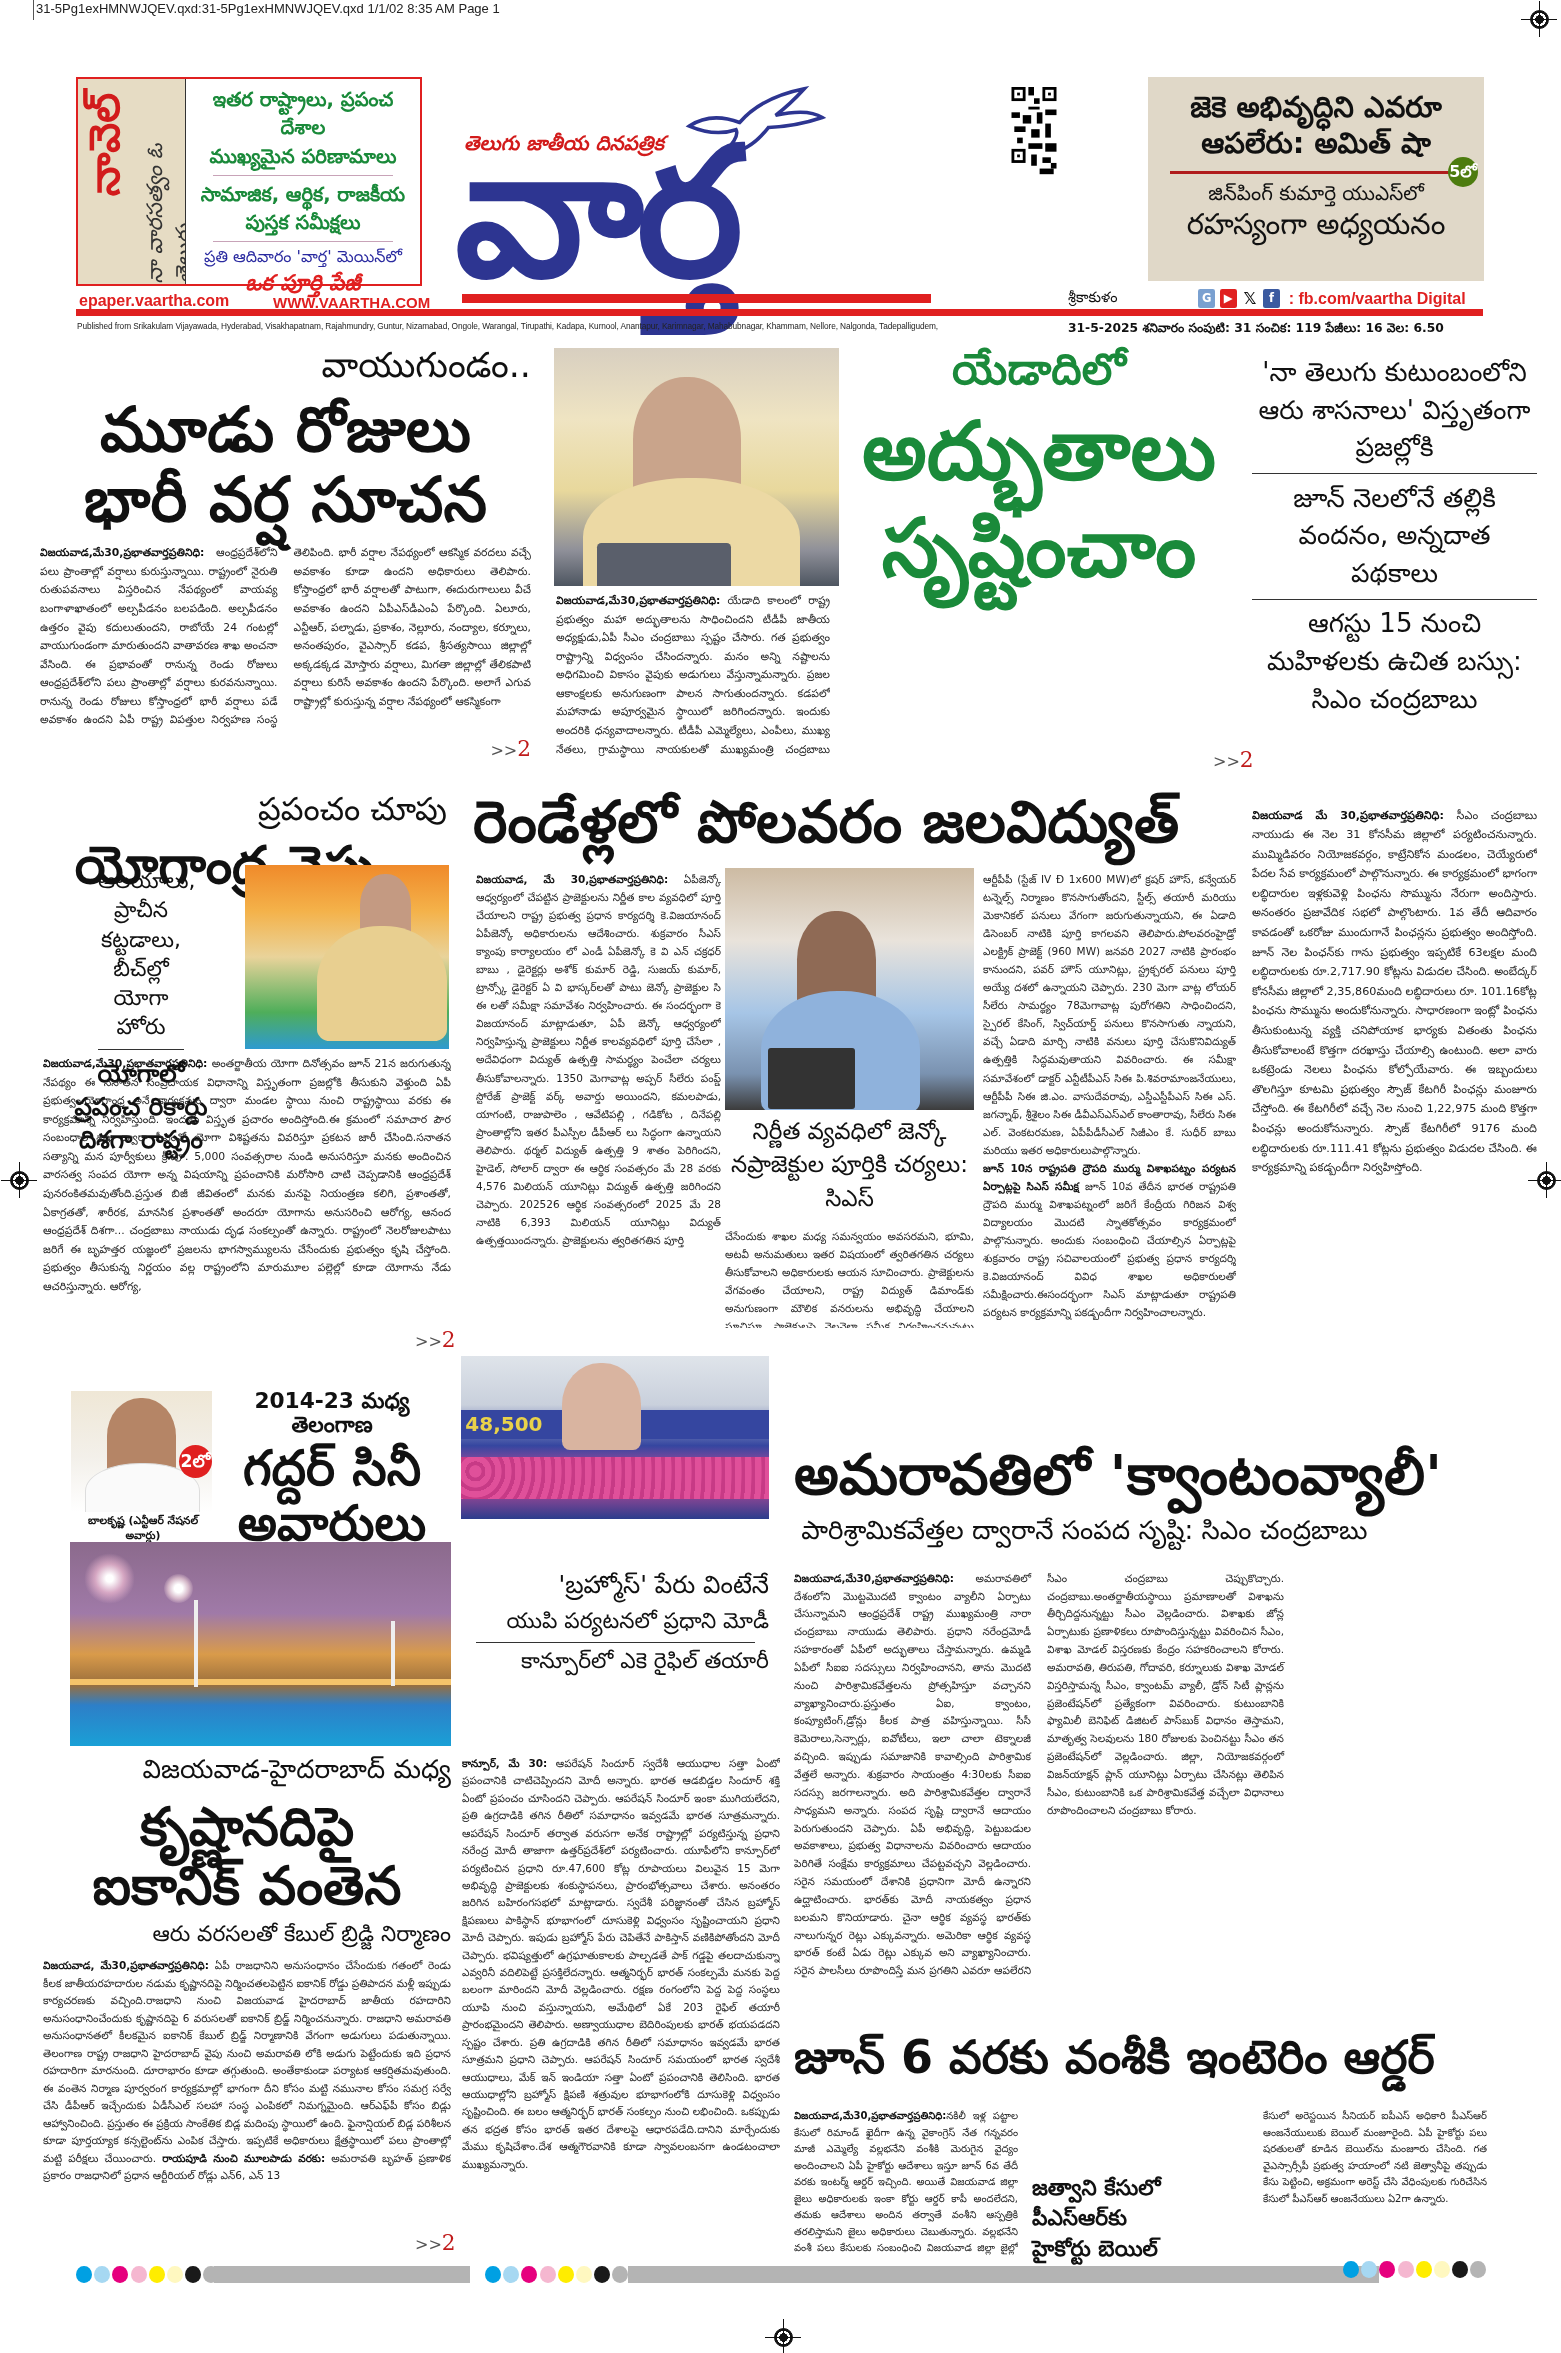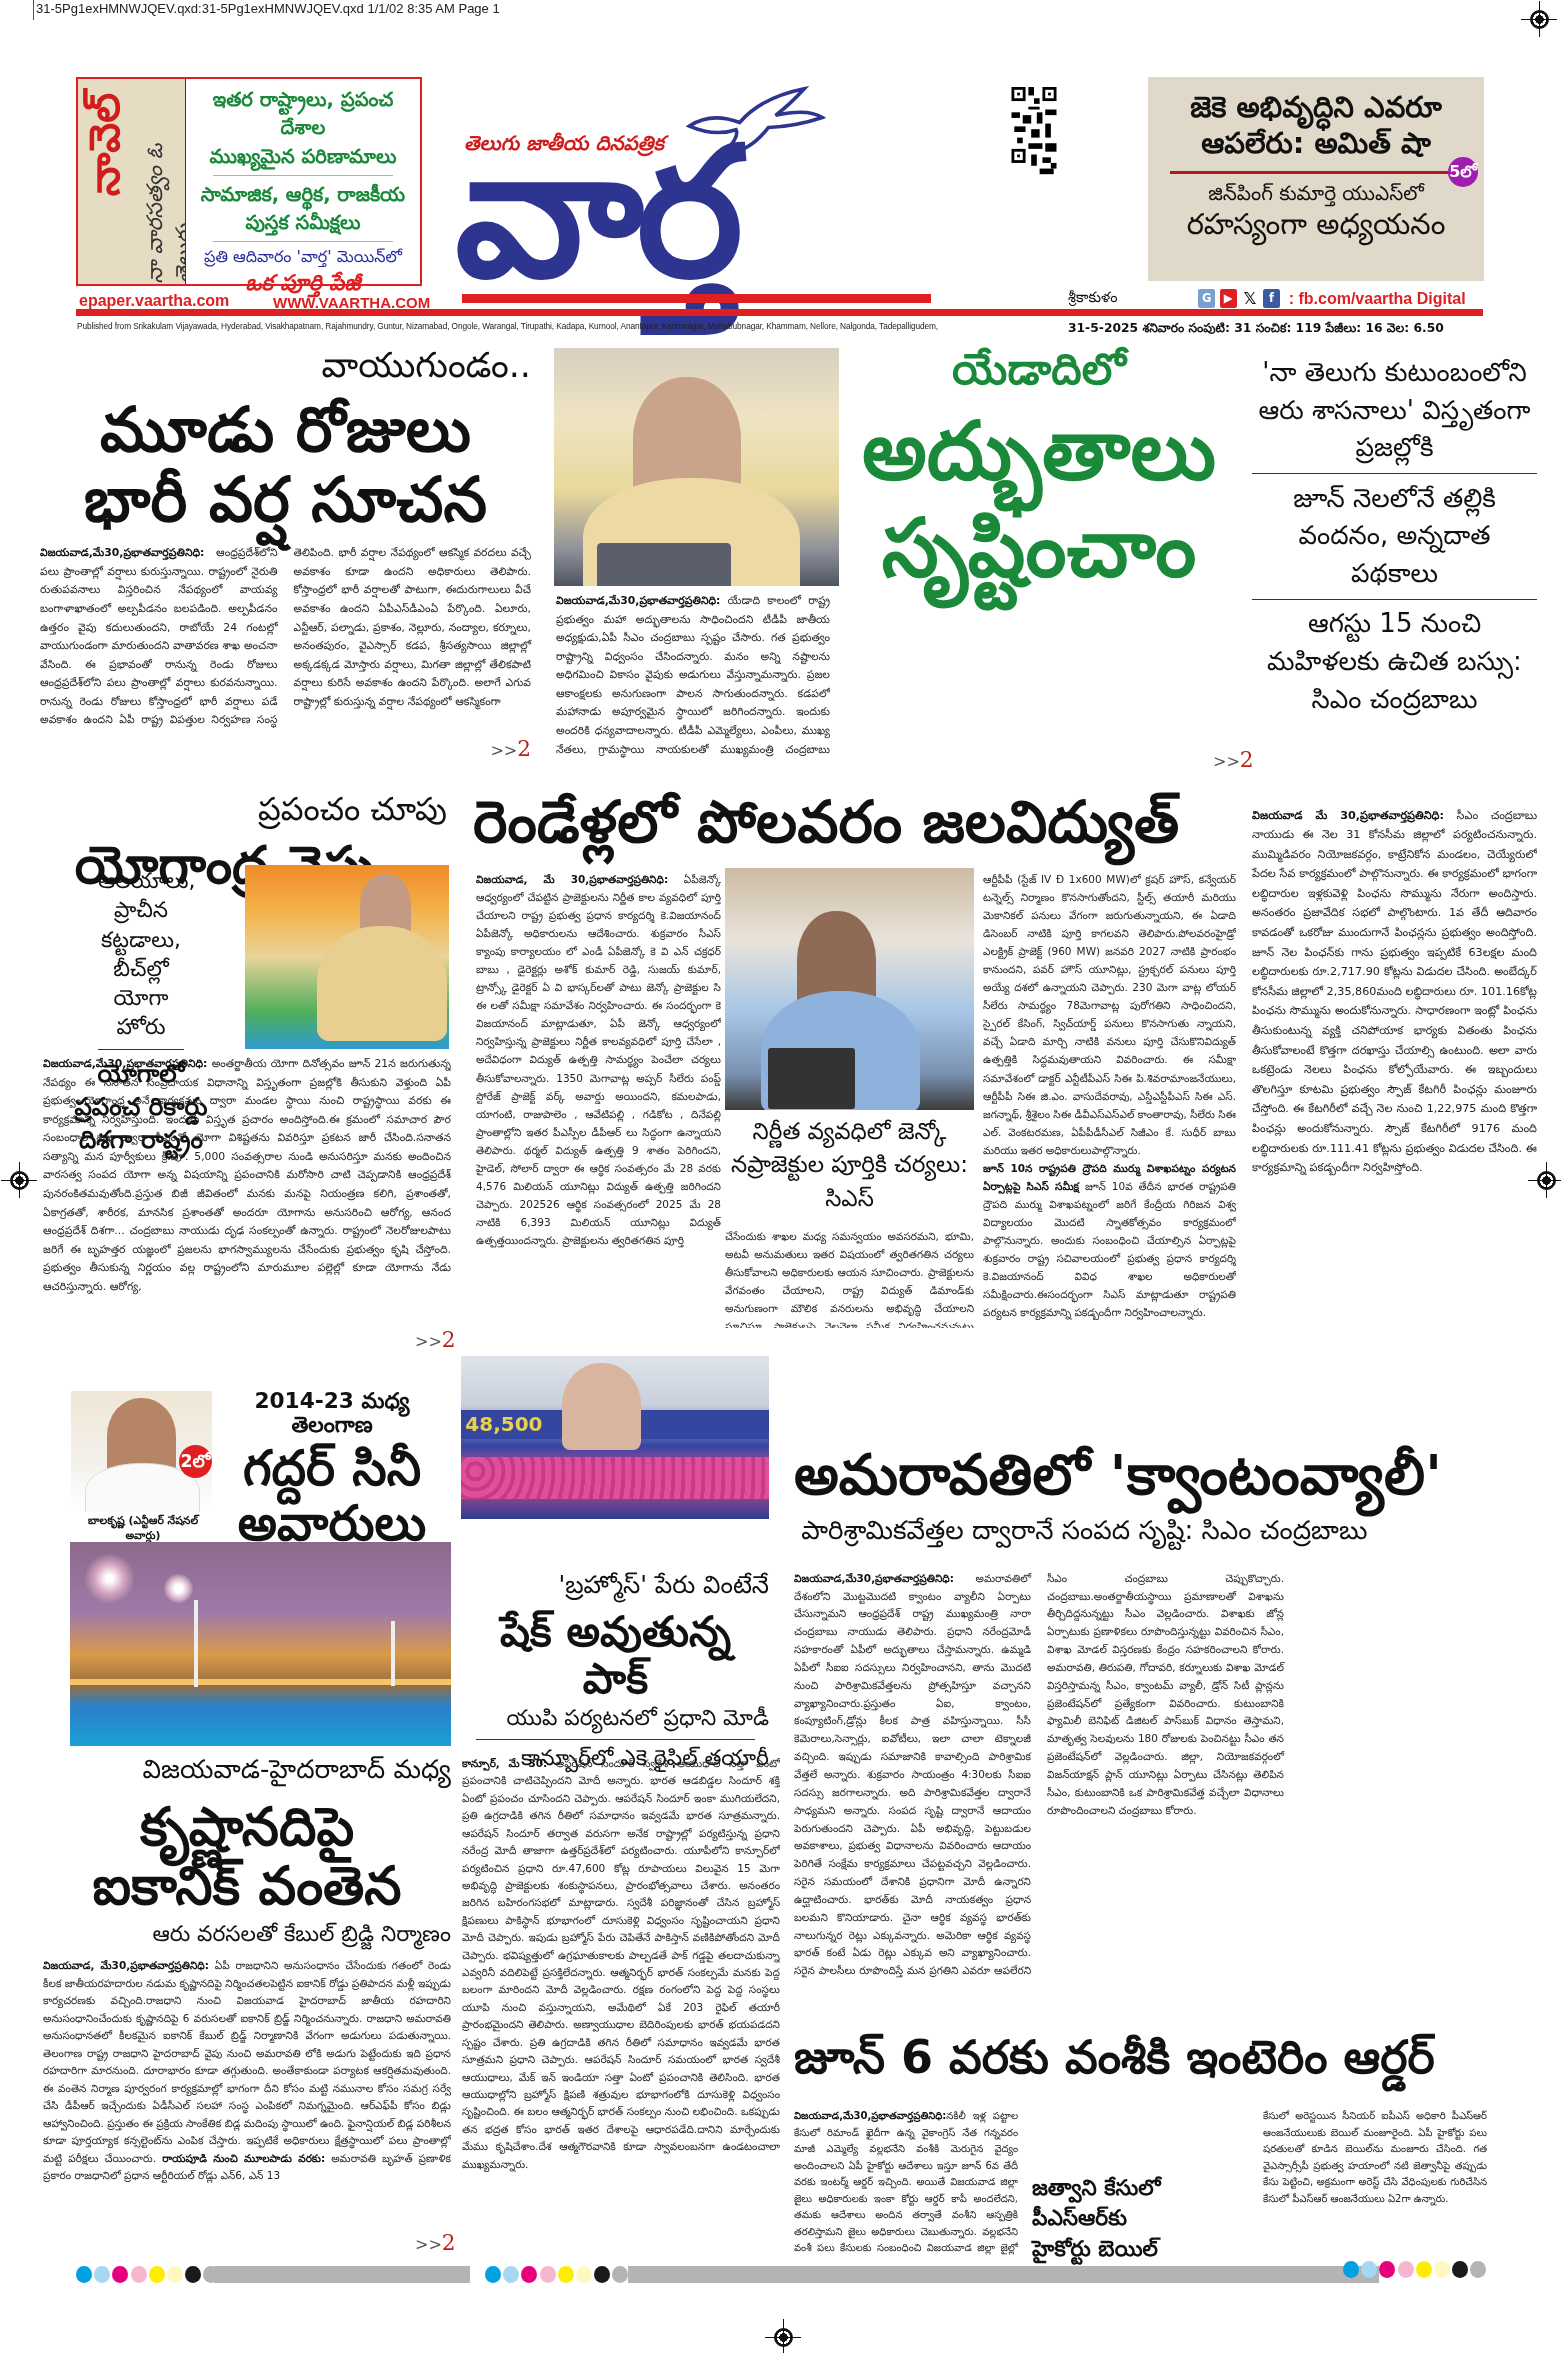--- a/index.html
+++ b/index.html
@@ -29,21 +29,21 @@
   .tagline { left: 464px; top: 131px; color: #d21b1b; font-size: 20px; font-style: italic; font-weight: bold; }
   .dove { left: 682px; top: 83px; width: 144px; height: 79px; }
   .logo-text { left: 455px; top: 123px; font-size: 180px; font-weight: bold; color: #2d3591; letter-spacing: -7.2px; line-height: 1; }
   .logo-red { left: 462px; top: 294px; width: 469px; height: 8.7px; background: #e02020; }
   .qr { left: 1011px; top: 87px; width: 46px; height: 90px; }
 
   
   .teaser { left: 1148px; top: 77px; width: 336px; height: 204px; background: #e0d8c8; padding: 11.5px 14.4px; text-align: center; }
   .teaser .h1 { font-size: 29px; font-weight: bold; line-height: 1.25; color: #111; }
   .teaser .rule { height: 2.9px; background: #b01c1c; margin: 10px 19px 5.8px 7.2px; position: relative; }
-  .teaser .badge { position: absolute; right: -27.4px; top: -14.4px; width: 30px; height: 30px; border-radius: 50%; background: #a21caf; color: #fff; font-weight: bold; font-size: 16px; line-height: 30px; text-align: center; }
+  .teaser .badge { position: absolute; right: -27.4px; top: -14.4px; width: 30px; height: 30px; border-radius: 50%; background: #4d7c0f; color: #fff; font-weight: bold; font-size: 16px; line-height: 30px; text-align: center; }
   .teaser .h2 { font-size: 20px; line-height: 1.3; }
   .teaser .h3 { font-size: 29px; line-height: 1.25; }
   .place { left: 1068px; top: 289px; font-size: 14.4px; color: #111; }
   .social { left: 1198px; top: 289px; display: flex; gap: 4.3px; align-items: center; }
   .soc { width: 17.3px; height: 19px; border-radius: 2.2px; display: inline-block; text-align: center; font-size: 11.5px; line-height: 19px; font-weight: bold; color: #fff; }
   .fb-url { color: #e02020; font-family: "Liberation Sans", sans-serif; font-weight: bold; font-size: 16px; margin-left: 4.3px; }
 
   .redbar { left: 76px; top: 309px; width: 1407px; height: 7.2px; background: #e02020; }
   .pubfrom { left: 77px; top: 321px; font-family: "Liberation Sans", sans-serif; font-size: 8.3px; color: #222; white-space: nowrap; letter-spacing: -0.1px; }
   .dateline { left: 1068px; top: 321px; font-size: 12.3px; font-weight: bold; color: #111; }
@@ -267,21 +267,20 @@
 <div class="abs jump" style="left:415px; top:2230px;"><span>&gt;&gt;</span><span style="color:#c01a1a;font-size:21.7px;">2</span></div>
 
 <div class="abs photo ph-modi" style="left:461px; top:1356px; width:308px; height:163px;">
   <div style="position:absolute; left:0; top:54px; width:308px; height:29px; background:#3546a0;"></div>
   <div style="position:absolute; left:4.3px; top:56px; color:#e9d24a; font-weight:bold; font-size:20px;">48,500</div>
   <div class="person" style="left:101px; top:7.2px; width:79px; height:87px; background:#d9b4a0;"></div>
   <div style="position:absolute; left:0; top:101px; width:308px; height:42px; background:repeating-radial-gradient(circle at 14.4px 14.4px,#e0509a 0 5.8px,#c73a86 6.5px 10px);"></div>
 </div>
 <div class="abs" style="left:462px; top:1570px; width:307px;">
   <div class="kicker" style="font-size:24.5px;">'బ్రహ్మోస్' పేరు వింటేనే</div>
-  <div class="hd" style="font-size:42px; margin-top:2.9px;">షేక్ అవుతున్న పాక్</div>
   <div class="kicker" style="font-size:21.7px; margin-top:2.9px;">యుపి పర్యటనలో ప్రధాని మోడీ</div>
   <div class="rule-h" style="margin:4.3px 14.4px 4.3px 14.4px; height:1.1px;"></div>
   <div class="kicker" style="font-size:21.7px;">కాన్పూర్‌లో ఎకె రైఫిల్ తయారీ</div>
 </div>
 <div class="abs body" style="left:462px; top:1755px; width:318px; height:498px; overflow:hidden; font-size:10.5px; line-height:1.66;">
   <b>కాన్పూర్, మే 30:</b><span> ఆపరేషన్ సిందూర్ స్వదేశీ ఆయుధాల సత్తా ఏంటో ప్రపంచానికి చాటిచెప్పిందని మోదీ అన్నారు. భారత ఆడబిడ్డల సిందూర్ శక్తి ఏంటో ప్రపంచం చూసిందని చెప్పారు. ఆపరేషన్ సిందూర్ ఇంకా ముగియలేదని, ప్రతి ఉగ్రదాడికి తగిన రీతిలో సమాధానం ఇవ్వడమే భారత సూత్రమన్నారు. ఆపరేషన్ సిందూర్ తర్వాత వరుసగా అనేక రాష్ట్రాల్లో పర్యటిస్తున్న ప్రధాని నరేంద్ర మోదీ తాజాగా ఉత్తర్‌ప్రదేశ్‌లో పర్యటించారు. యూపీలోని కాన్పూర్‌లో పర్యటించిన ప్రధాని రూ.47,600 కోట్ల రూపాయలు విలువైన 15 మెగా అభివృద్ధి ప్రాజెక్టులకు శంకుస్థాపనలు, ప్రారంభోత్సవాలు చేశారు. అనంతరం జరిగిన బహిరంగసభలో మాట్లాడారు. స్వదేశీ పరిజ్ఞానంతో చేసిన బ్రహ్మోస్ క్షిపణులు పాకిస్థాన్ భూభాగంలో దూసుకెళ్లి విధ్వంసం సృష్టించాయని ప్రధాని మోదీ చెప్పారు. ఇపుడు బ్రహ్మోస్ పేరు చెపితేనే పాకిస్తాన్ వణికిపోతోందని మోదీ చెప్పారు. భవిష్యత్తులో ఉగ్రఘాతుకాలకు పాల్పడతే పాక్ గడ్డపై తలదాచుకున్నా ఎవ్వరినీ వదిలిపెట్టే ప్రసక్తిలేదన్నారు. ఆత్మనిర్భర్ భారత్ సంకల్పమే మనకు పెద్ద బలంగా మారిందని మోదీ వెల్లడించారు. రక్షణ రంగంలోని పెద్ద పెద్ద సంస్థలు యూపి నుంచి వస్తున్నాయని, అమేథిలో ఏకే 203 రైఫిల్ తయారీ ప్రారంభమైందని తెలిపారు. అణ్వాయుధాల బెదిరింపులకు భారత్ భయపడదని స్పష్టం చేశారు. ప్రతి ఉగ్రదాడికి తగిన రీతిలో సమాధానం ఇవ్వడమే భారత సూత్రమని ప్రధాని చెప్పారు. ఆపరేషన్ సిందూర్ సమయంలో భారత స్వదేశీ ఆయుధాలు, మేక్ ఇన్ ఇండియా సత్తా ఏంటో ప్రపంచానికి తెలిసింది. భారత ఆయుధాల్లోని బ్రహ్మోస్ క్షిపణి శత్రువుల భూభాగంలోకి దూసుకెళ్లి విధ్వంసం సృష్టించింది. ఈ బలం ఆత్మనిర్భర్ భారత్ సంకల్పం నుంచి లభించింది. ఒకప్పుడు తన భద్రత కోసం భారత్ ఇతర దేశాలపై ఆధారపడేది.దానిని మార్చేందుకు మేము కృషిచేశాం.దేశ ఆత్మగౌరవానికి కూడా స్వావలంబనగా ఉండటంచాలా ముఖ్యమన్నారు.</span>
 </div>
 
 <div class="abs" style="left:794px; top:1444px; width:743px;">
   <div class="hd" style="font-size:56px; text-align:left;">అమరావతిలో 'క్వాంటంవ్యాలీ'</div>

